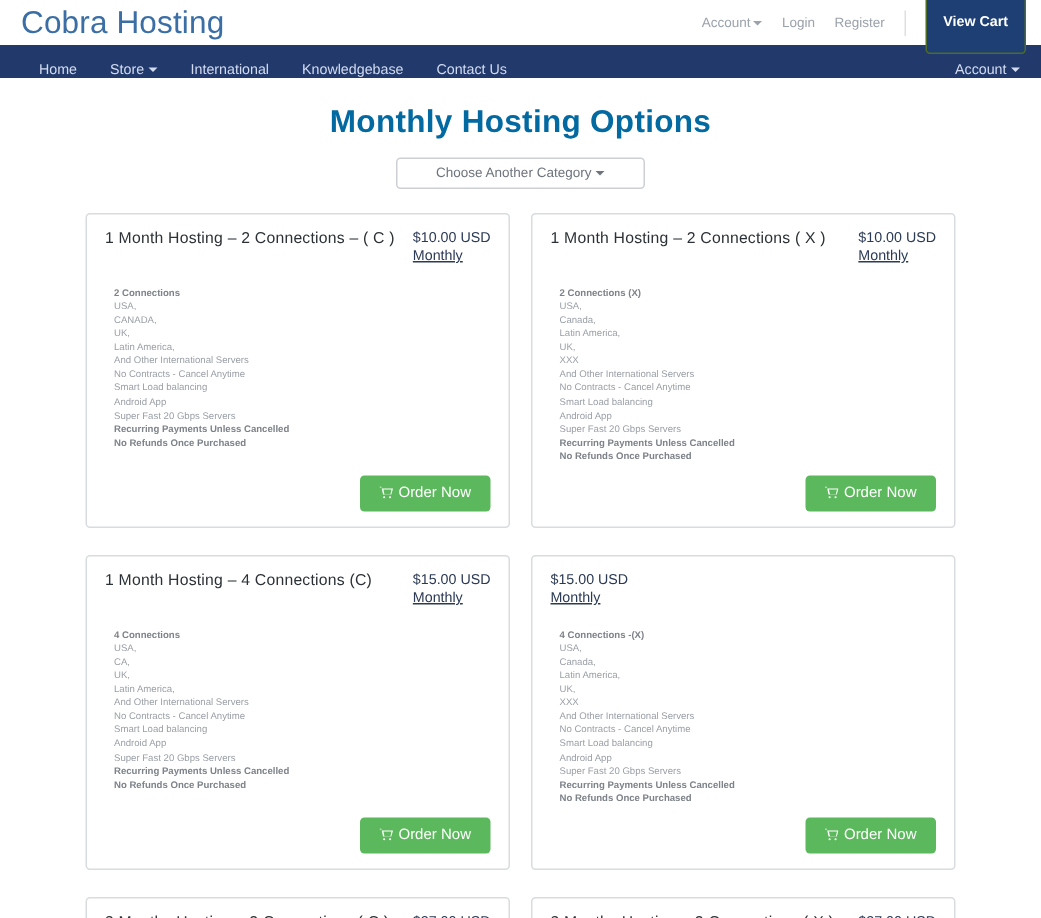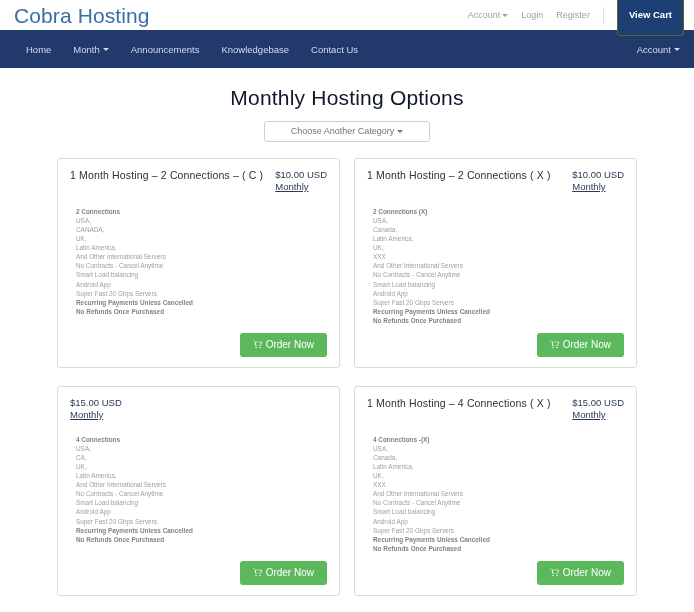--- a/index.html
+++ b/index.html
@@ -63,24 +63,24 @@
     font-weight: bold;
     padding: 15px 11px;
     border-radius: 3px;
     cursor: pointer;
     white-space: nowrap;
     line-height: 1;
   }
 
   
   .navbar {
-    height: 38px;
+    height: 22px;
     background: #223a6b;
     display: flex;
-    align-items: center;
+    align-items: flex-end;
     padding: 0 14px 0 26px;
   }
   .navbar a {
     color: #d2dbf0;
     font-size: 9.5px;
     text-decoration: none;
     margin-right: 22px;
     white-space: nowrap;
   }
   .navbar .nav-right {
@@ -97,22 +97,22 @@
     margin-left: 3px;
   }
 
   
   .page-head {
     text-align: center;
     padding-top: 18px;
   }
   .page-title {
     font-size: 21px;
-    font-weight: 400;
-    color: #0f172a;
+    font-weight: 700;
+    color: #0369a1;
     letter-spacing: .2px;
   }
   .cat-btn {
     margin-top: 11px;
     display: inline-block;
     border: 1px solid #ccd0d5;
     background: #ffffff;
     border-radius: 3px;
     font-size: 9px;
     color: #6d747c;
@@ -216,22 +216,22 @@
     <a class="tlink" href="#"><span>Account</span><i class="caret-sm"></i></a>
     <a class="tlink" href="#">Login</a>
     <a class="tlink" href="#">Register</a>
     <div class="tdivider"></div>
     <button class="viewcart-btn">View Cart</button>
   </div>
 </div>
 
 <div class="navbar">
   <a href="#">Home</a>
-  <a href="#"><span>Month</span><i class="caret-nav"></i></a>
-  <a href="#">Announcements</a>
+  <a href="#"><span>Store</span><i class="caret-nav"></i></a>
+  <a href="#">International</a>
   <a href="#">Knowledgebase</a>
   <a href="#">Contact Us</a>
   <a href="#" class="nav-right"><span>Account</span><i class="caret-nav"></i></a>
 </div>
 
 <div class="page-head">
   <h1 class="page-title">Monthly Hosting Options</h1>
   <button class="cat-btn"><span>Choose Another Category</span><i class="caret-btn"></i></button>
 </div>
 
@@ -292,20 +292,21 @@
             <svg viewBox="0 0 16 16" width="9" height="9" fill="#ffffff">
               <path d="M0 1h2.2l.5 2H16l-2 7H4.2L2.6 2.6 2.3 1.7H0V1zm4.6 3.2 1.3 5.5h7l1.3-5.5H4.6zM5.5 12a1.3 1.3 0 1 0 0 2.6 1.3 1.3 0 0 0 0-2.6zm7 0a1.3 1.3 0 1 0 0 2.6 1.3 1.3 0 0 0 0-2.6z"></path>
             </svg>
           </span>
           <span>Order Now</span>
         </button>
       </div>
     </div>
     <div class="card row2">
       <div class="card-head">
+        <div class="card-title">1 Month Hosting – 4 Connections (C)</div>
         <div class="card-price"><span>$15.00 USD</span><span class="cycle">Monthly</span></div>
       </div>
       <ul class="features">
         <li class="strong">4 Connections</li>
         <li>USA,</li>
         <li>CA,</li>
         <li>UK,</li>
         <li>Latin America,</li>
         <li>And Other International Servers</li>
         <li>No Contracts - Cancel Anytime</li>
@@ -321,21 +322,20 @@
             <svg viewBox="0 0 16 16" width="9" height="9" fill="#ffffff">
               <path d="M0 1h2.2l.5 2H16l-2 7H4.2L2.6 2.6 2.3 1.7H0V1zm4.6 3.2 1.3 5.5h7l1.3-5.5H4.6zM5.5 12a1.3 1.3 0 1 0 0 2.6 1.3 1.3 0 0 0 0-2.6zm7 0a1.3 1.3 0 1 0 0 2.6 1.3 1.3 0 0 0 0-2.6z"></path>
             </svg>
           </span>
           <span>Order Now</span>
         </button>
       </div>
     </div>
     <div class="card row2">
       <div class="card-head">
-        <div class="card-title">1 Month Hosting – 4 Connections ( X )</div>
         <div class="card-price"><span>$15.00 USD</span><span class="cycle">Monthly</span></div>
       </div>
       <ul class="features">
         <li class="strong">4 Connections -(X)</li>
         <li>USA,</li>
         <li>Canada,</li>
         <li>Latin America,</li>
         <li>UK,</li>
         <li>XXX</li>
         <li>And Other International Servers</li>

